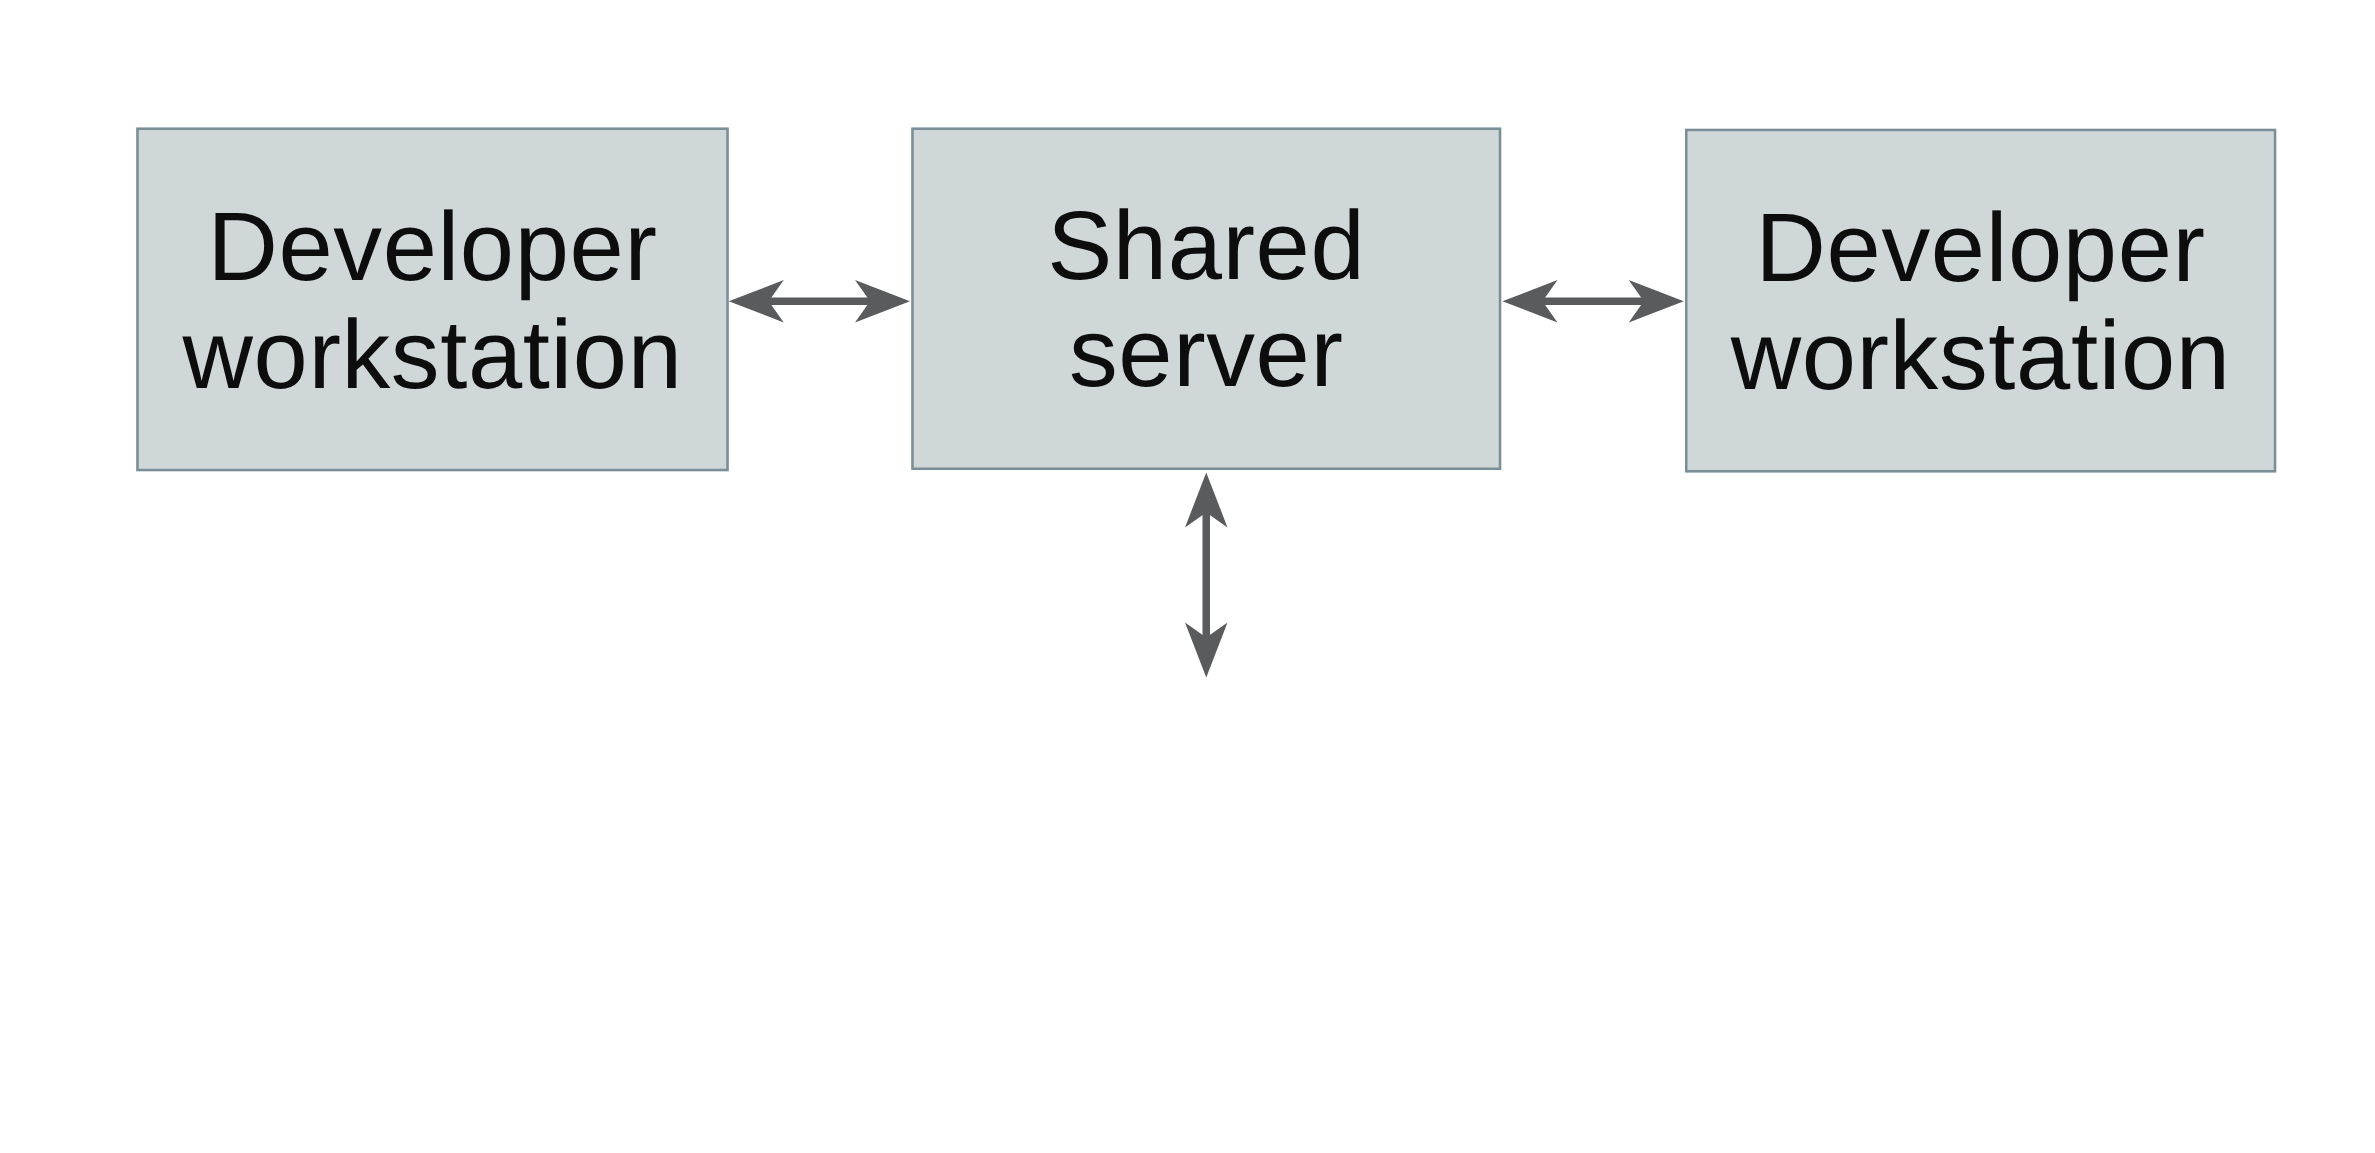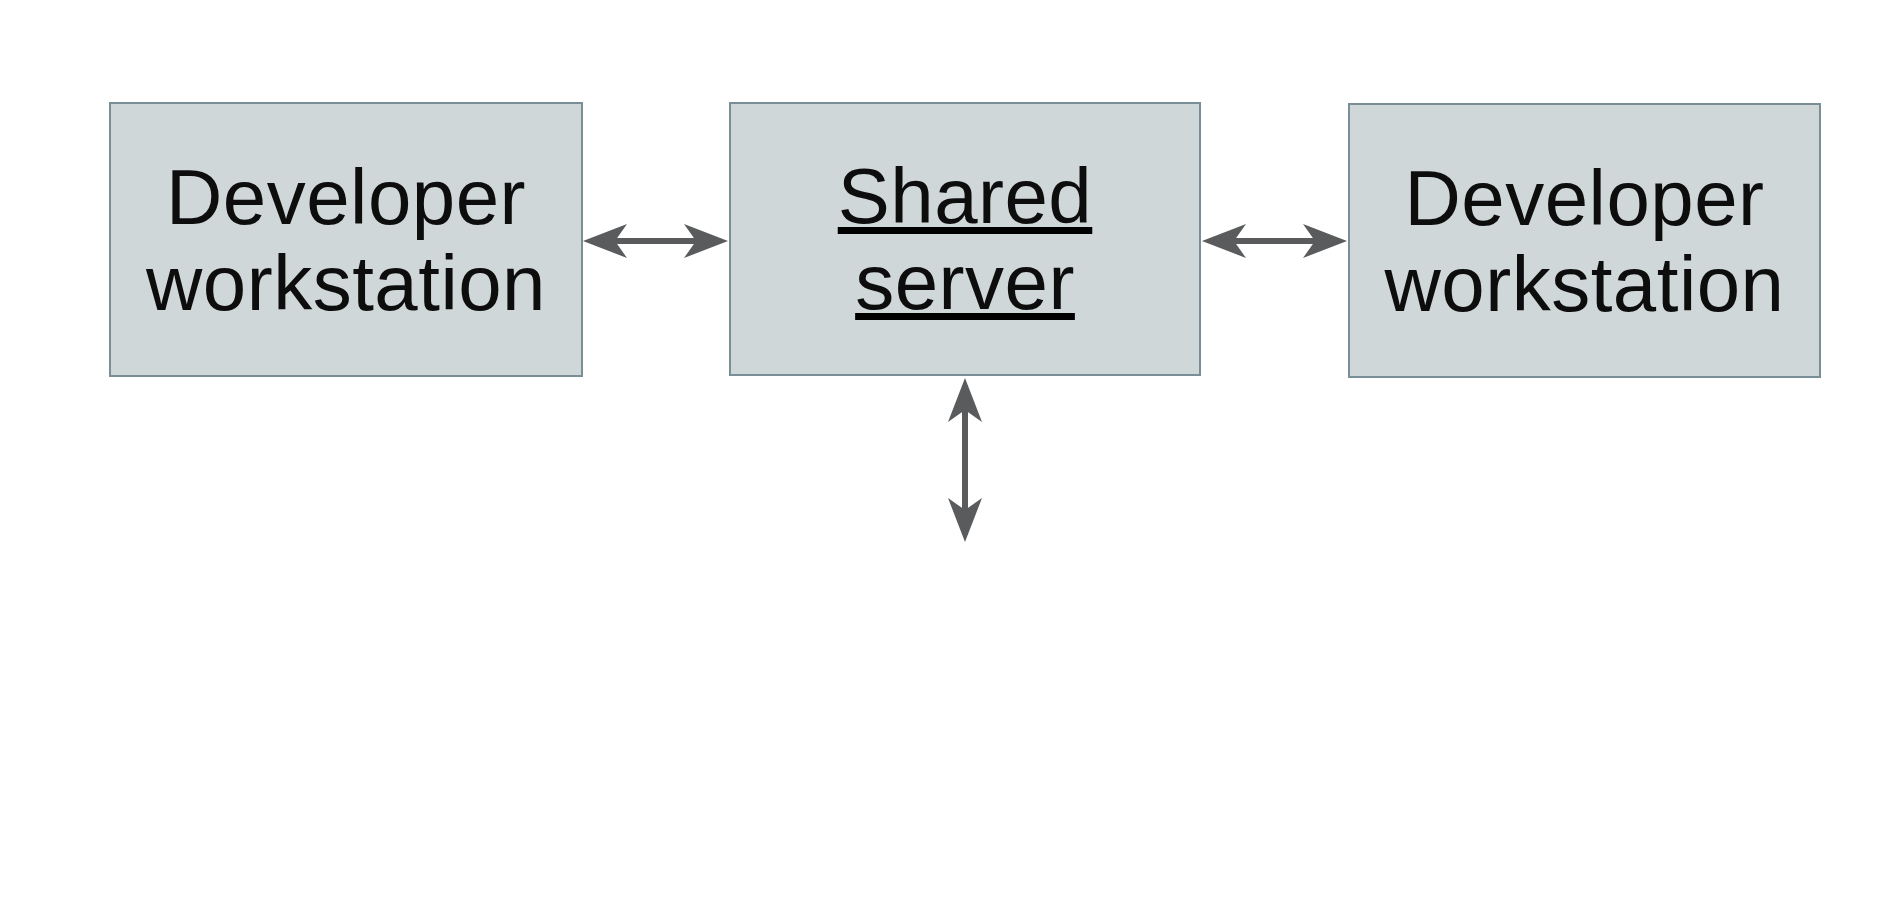--- a/index.html
+++ b/index.html
@@ -36,21 +36,21 @@
   .node-label .line { display: block; }
   .arrow {
     position: absolute;
     display: block;
   }
   .arrow polygon, .arrow rect {
     fill: var(--arrow, #595b5d);
   }
   
   .node-dev-left   { left:  89px; top: 102px; width: 474px; height: 275px; }
-  .node-cache      { left: 709px; top: 102px; width: 472px; height: 274px; text-decoration: underline; }
+  .node-cache      { left: 709px; top: 102px; width: 472px; height: 274px; }
   .node-dev-right  { left: 1328px; top: 103px; width: 473px; height: 275px; }
   .node-ci         { left: 708px; top: 544px; width: 474px; height: 278px; }
   .arrow-left      { left: 562px; top: 216px; }
   .arrow-right     { left: 1181px; top: 216px; }
   .arrow-vertical  { left: 920px; top: 377px; }
 </style>
 </head>
 <body>
 
 <div class="stage">

